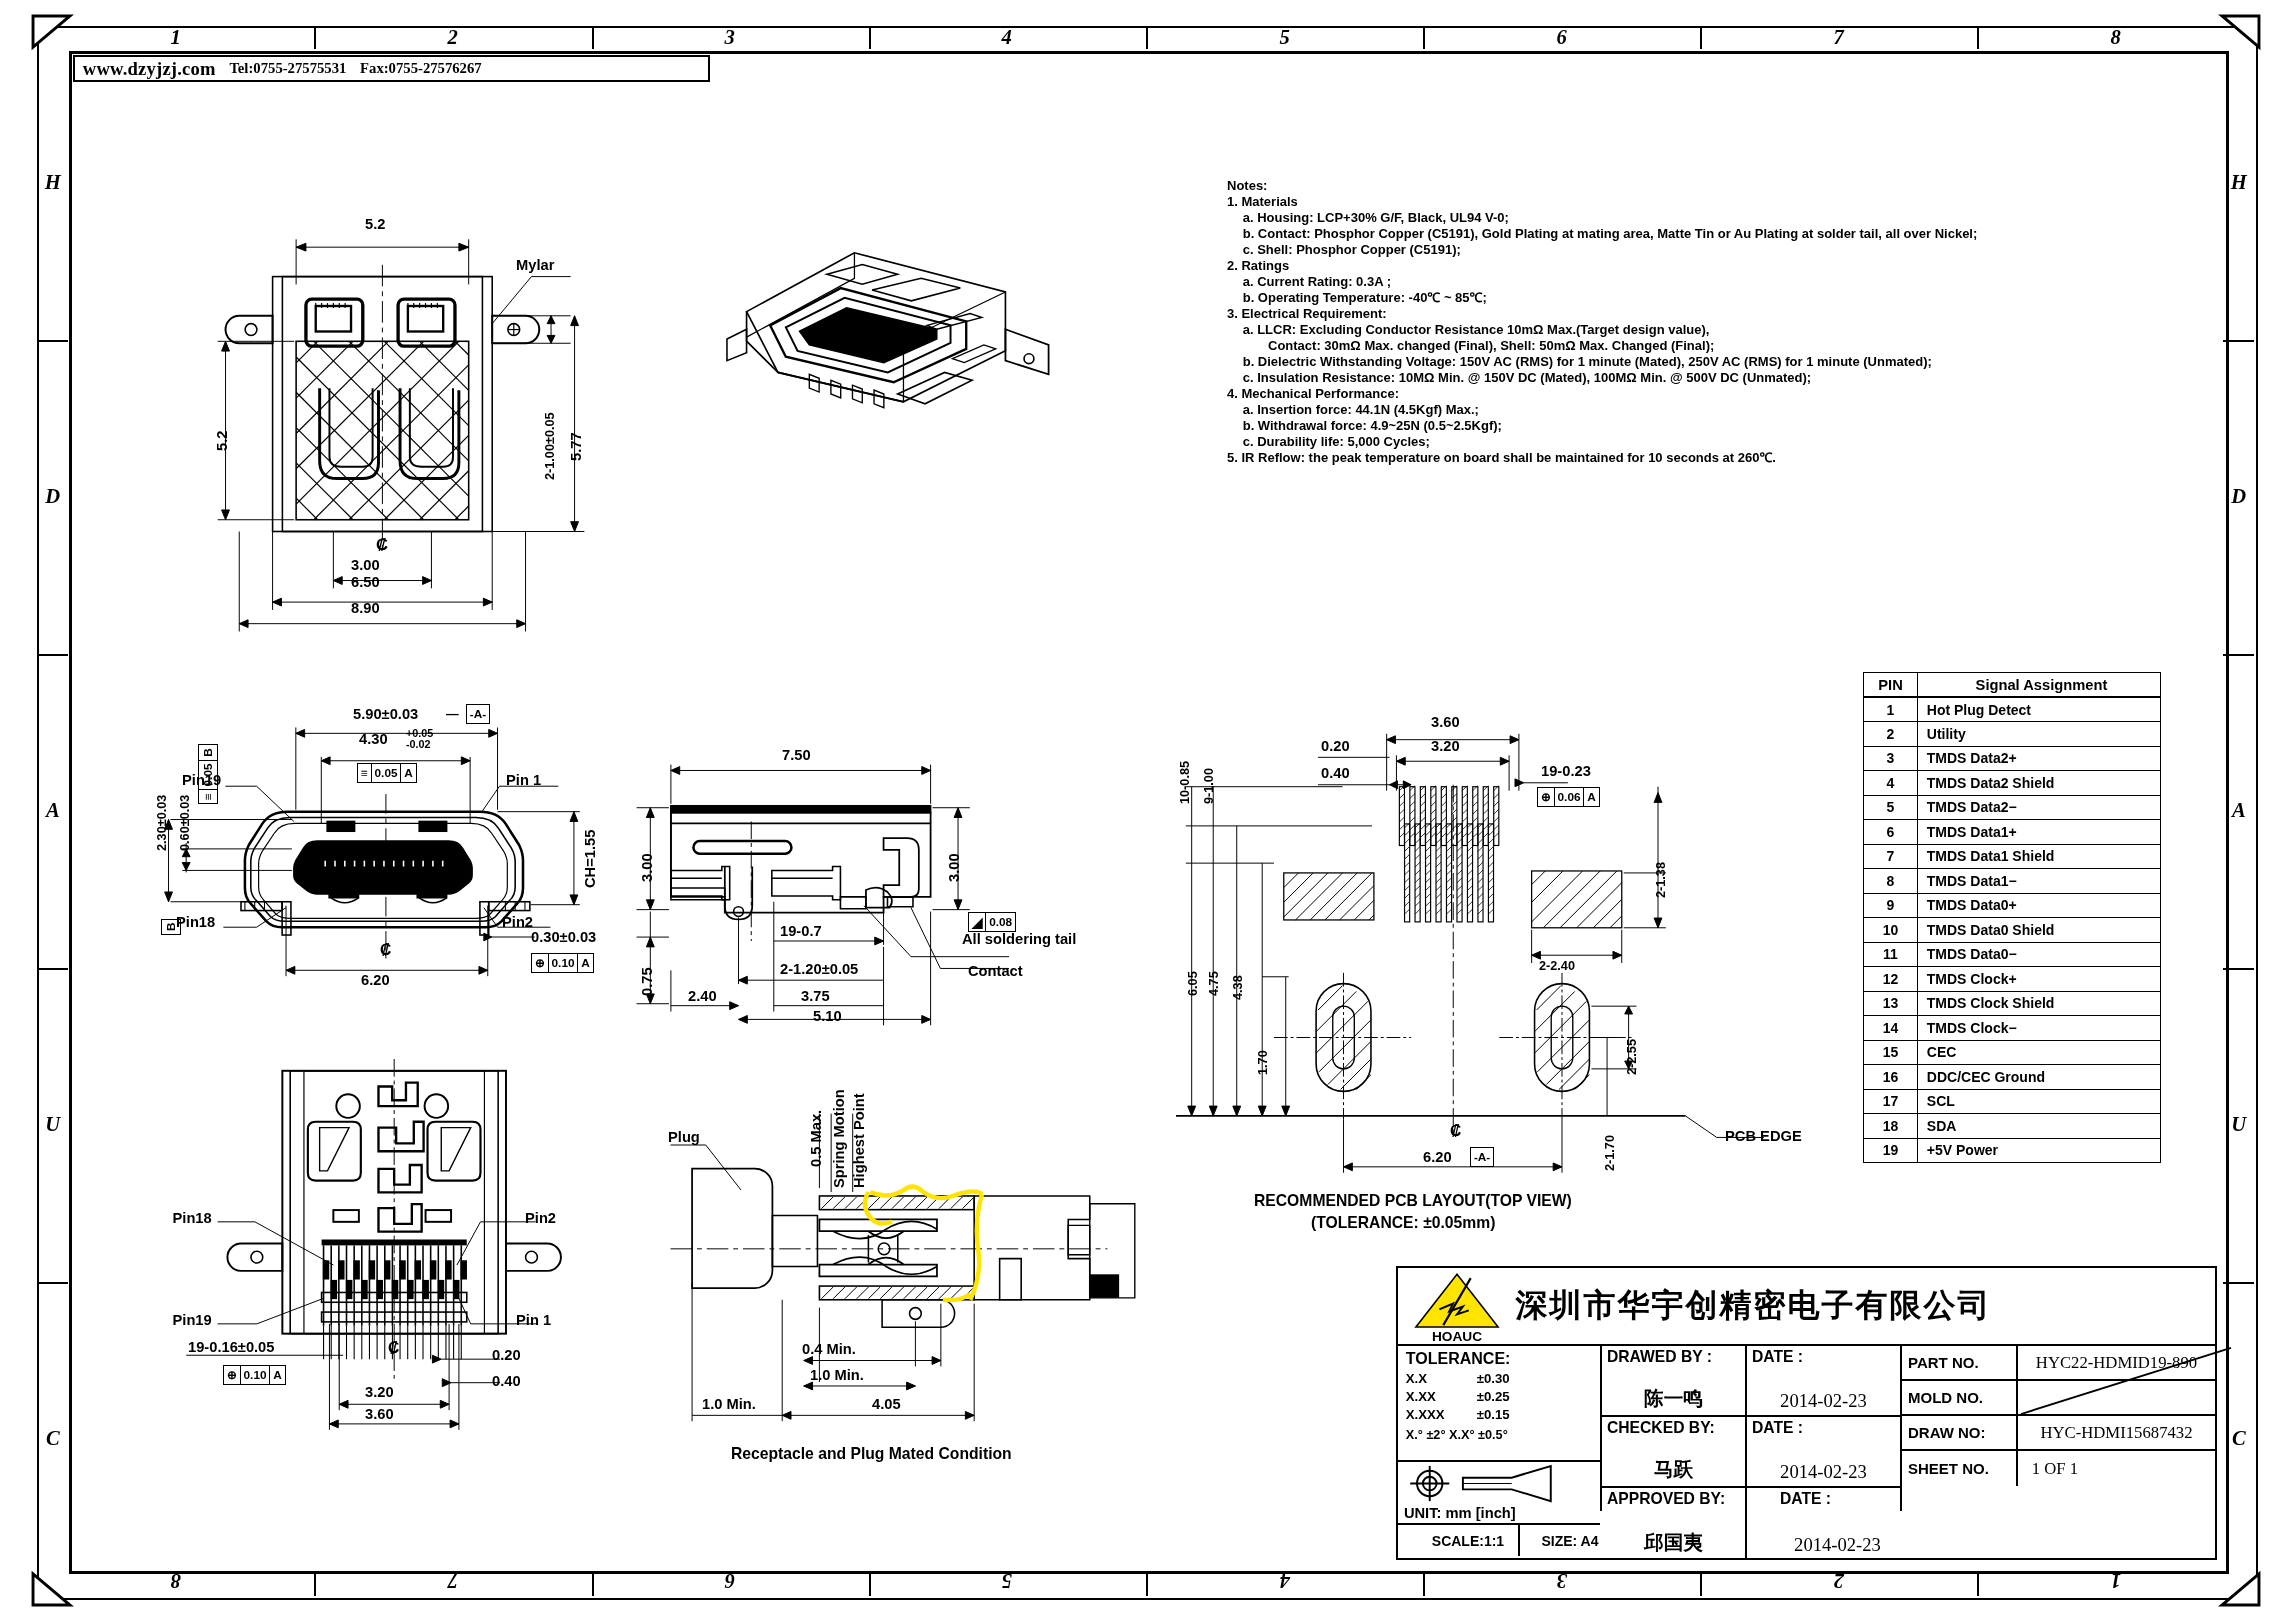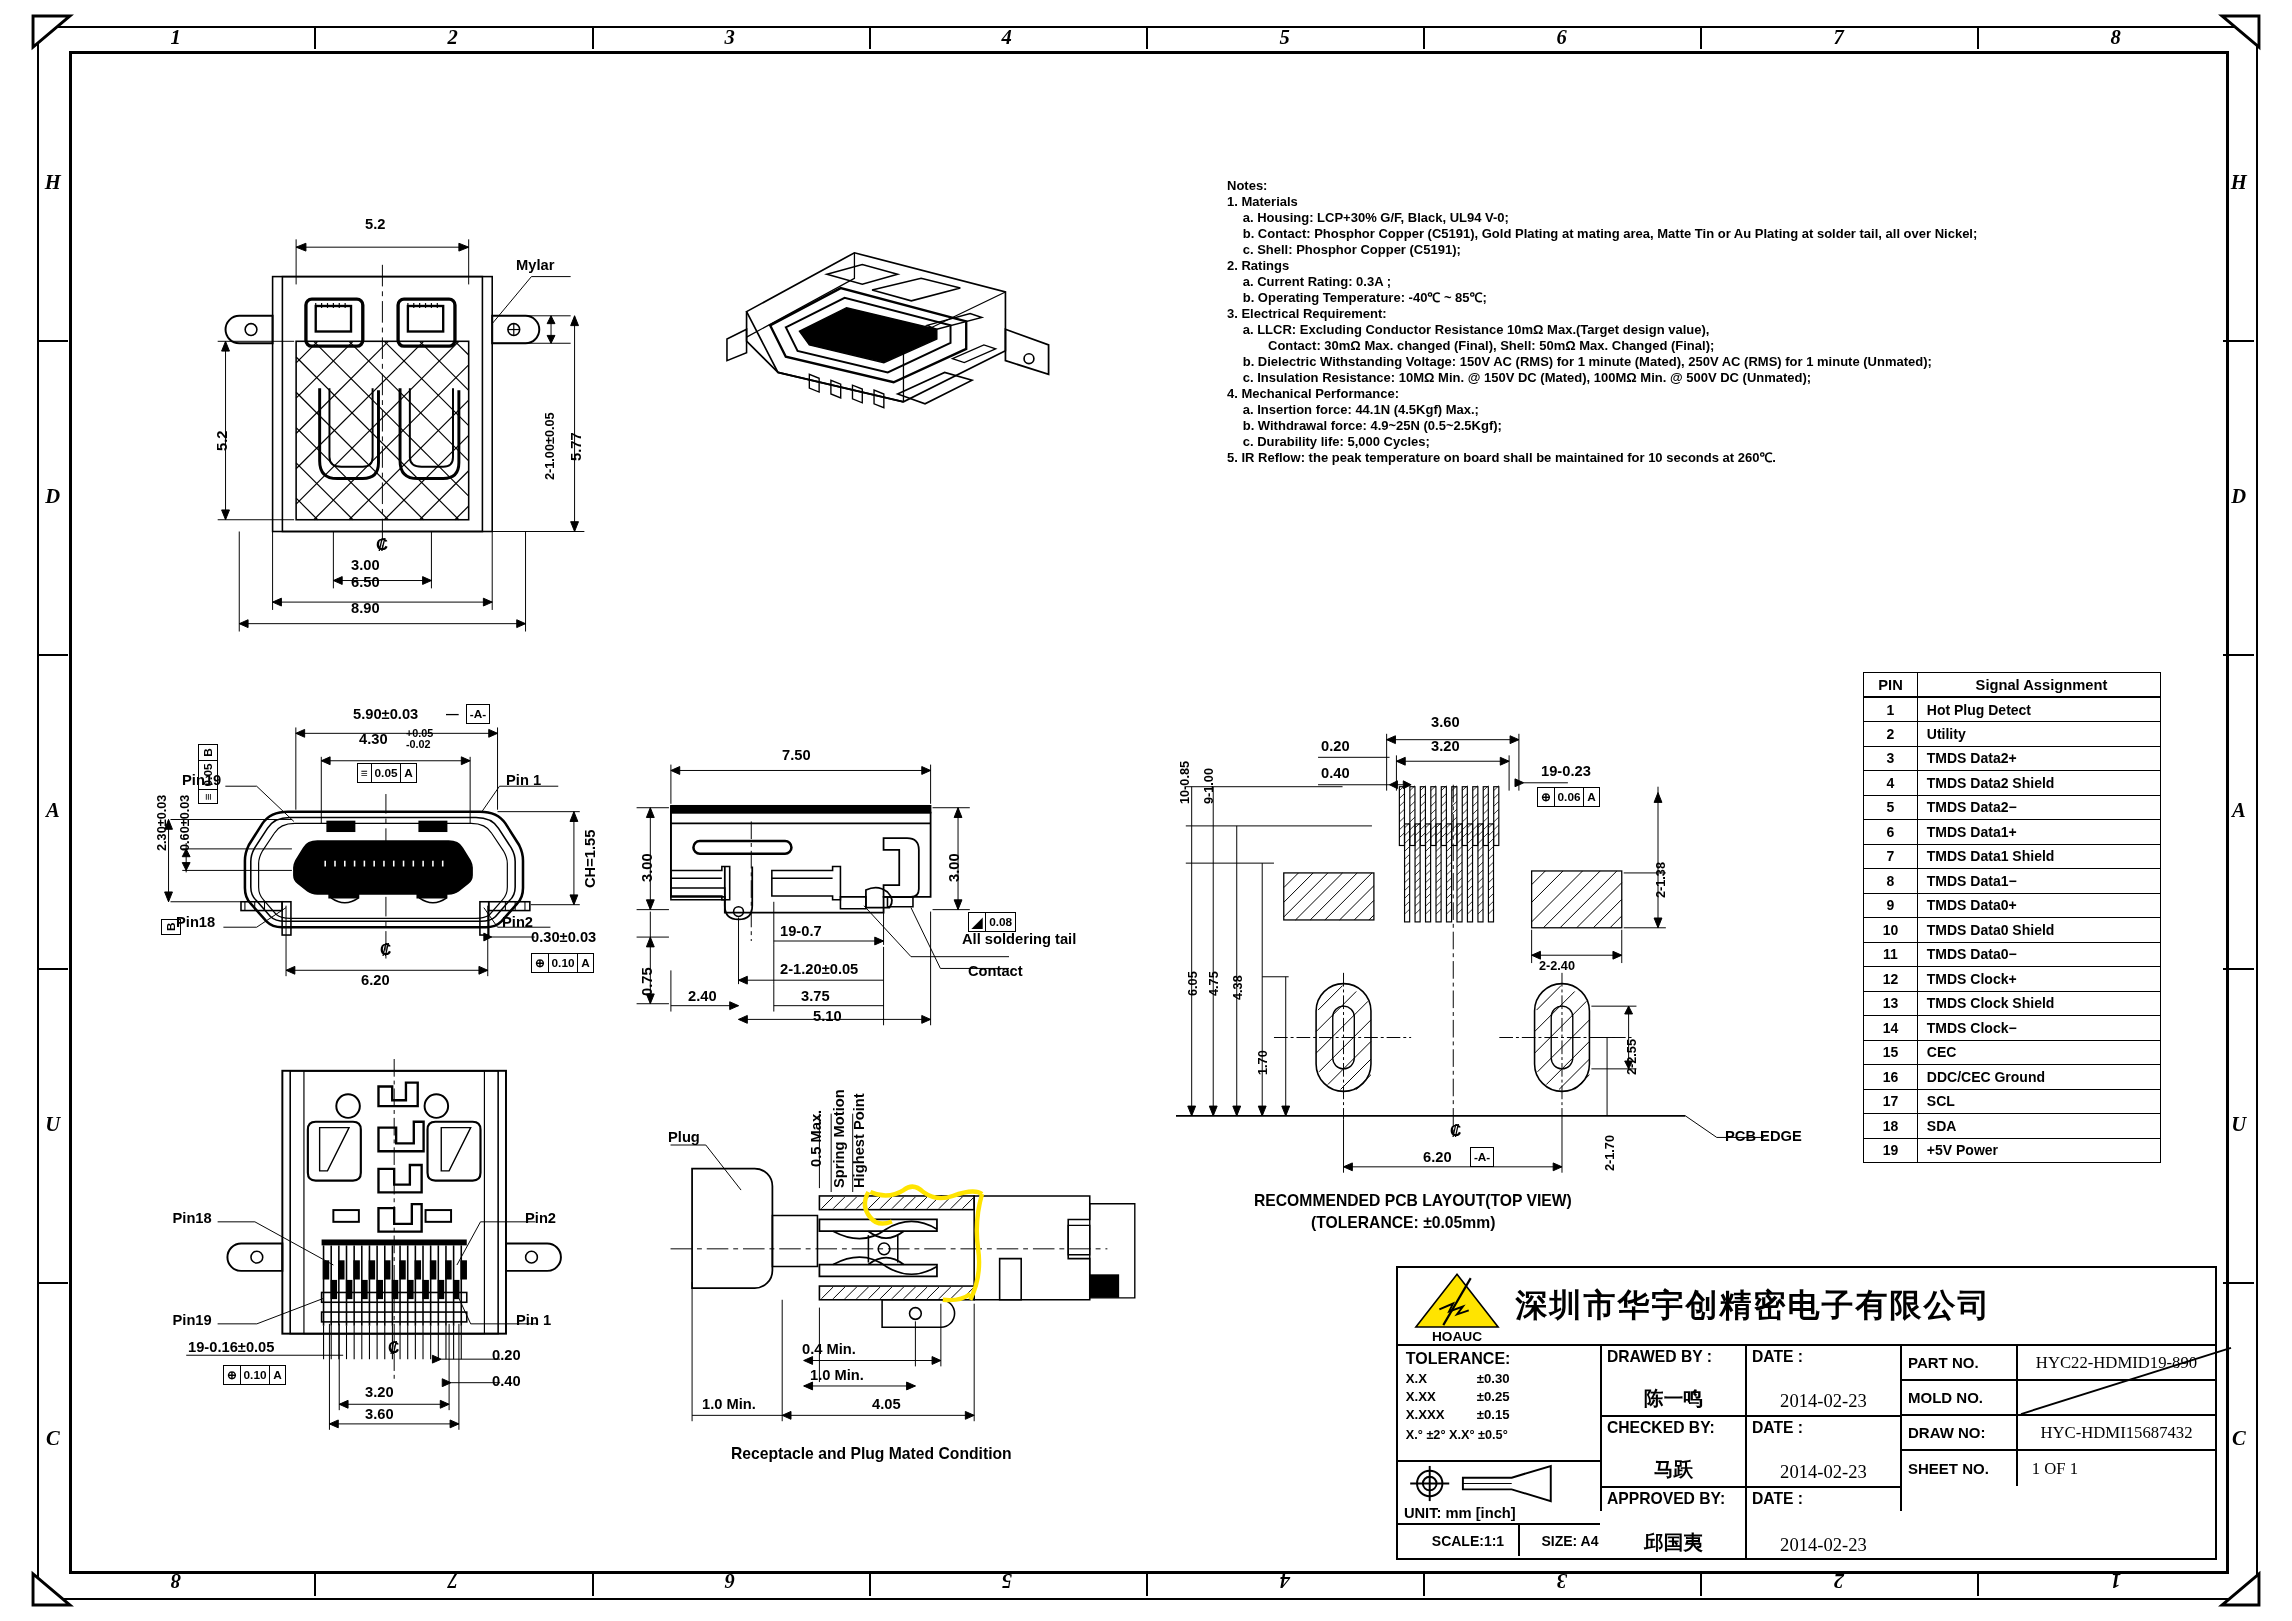--- a/index.html
+++ b/index.html
@@ -44,21 +44,21 @@
   .tol-row{font-weight:bold;font-size:13.2px;margin-top:2.9px;}
   .tol-ang{font-weight:bold;font-size:12.7px;margin-top:6.9px;}
   .tol-mid{height:63px;border-bottom:2.9px solid #000;box-sizing:border-box;position:relative;}
   .unit{position:absolute;left:5.9px;bottom:2px;font-weight:bold;font-size:14.7px;}
   .tol-bot{height:31px;display:flex;}
   .tol-bot div{font-weight:bold;font-size:14px;display:flex;align-items:center;justify-content:center;margin-left:20px;}
   .sc{width:102px;border-right:2.9px solid #000;box-sizing:border-box;}
   .sz{flex:1;}
   .col-sign{width:300px;border-right:2.9px solid #000;box-sizing:border-box;}
   .sgn-row{height:71px;border-bottom:2.9px solid #000;box-sizing:border-box;display:flex;}
-  .sgn-row:last-child{border-bottom:none;}
+  .sgn-row:last-child{border-bottom:none;gap:28px;}
   .sgn-l{width:145px;border-right:2.9px solid #000;box-sizing:border-box;position:relative;}
   .sgn-r{flex:1;position:relative;}
   .sgn-cap{position:absolute;left:4.9px;top:2px;font-weight:bold;font-size:15.7px;white-space:nowrap;}
   .sgn-val{position:absolute;left:0;right:0;bottom:2.9px;text-align:center;
            font-family:"Liberation Serif",serif;font-size:18.6px;}
   .sgn-val.cjk{font-family:Liberation Mono, monospace;font-weight:bold;font-size:19.6px;}
   .col-part{flex:1;box-sizing:border-box;}
   .pn-row{display:flex;box-sizing:border-box;}
   .pn-r1{height:71px;border-bottom:2.9px solid #000;position:relative;}
   .pn-cap{position:absolute;left:5.9px;top:2px;font-weight:bold;font-size:15.7px;}
@@ -148,20 +148,25 @@
       <div class="abs zone-lbl" style="left:2227px;top:486px;width:23.5px;">D</div>
       <div class="abs tick" style="left:2223px;top:340px;width:31px;height:2px;background:#000;"></div>
       <div class="abs zone-lbl" style="left:2227px;top:800px;width:23.5px;">A</div>
       <div class="abs tick" style="left:2223px;top:654px;width:31px;height:2px;background:#000;"></div>
       <div class="abs zone-lbl" style="left:2227px;top:1114px;width:23.5px;">U</div>
       <div class="abs tick" style="left:2223px;top:968px;width:31px;height:2px;background:#000;"></div>
       <div class="abs zone-lbl" style="left:2227px;top:1428px;width:23.5px;">C</div>
       <div class="abs tick" style="left:2223px;top:1282px;width:31px;height:2px;background:#000;"></div>
     </div>
 
+  <div class="abs hdr">
+    <span class="web">www.dzyjzj.com</span>
+    <span class="tel">Tel:0755-27575531</span>
+    <span class="tel">Fax:0755-27576267</span>
+  </div>
 
   <div class="abs notes">
     <div class="lv0">Notes:</div>
     <div id="notes-list">
         <div class="lv0">1. Materials</div>
         <div class="lv1">a. Housing: LCP+30% G/F, Black, UL94 V-0;</div>
         <div class="lv1">b. Contact: Phosphor Copper (C5191), Gold Plating at mating area, Matte Tin or Au Plating at solder tail, all over Nickel;</div>
         <div class="lv1">c. Shell: Phosphor Copper (C5191);</div>
         <div class="lv0">2. Ratings</div>
         <div class="lv1">a. Current Rating: 0.3A ;</div>

